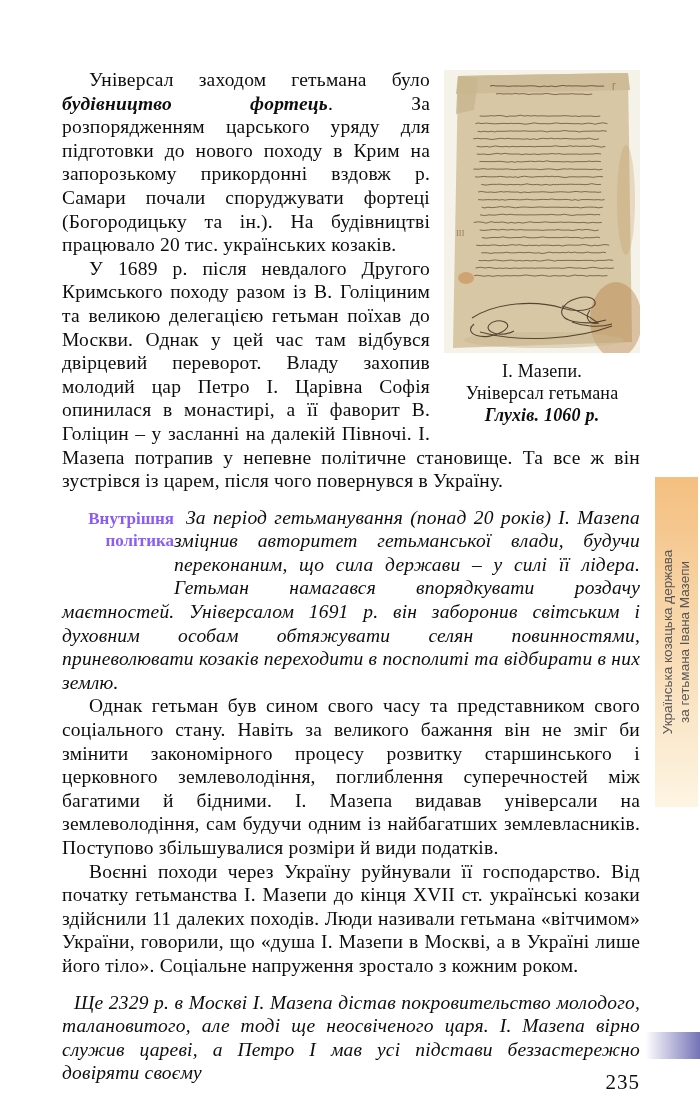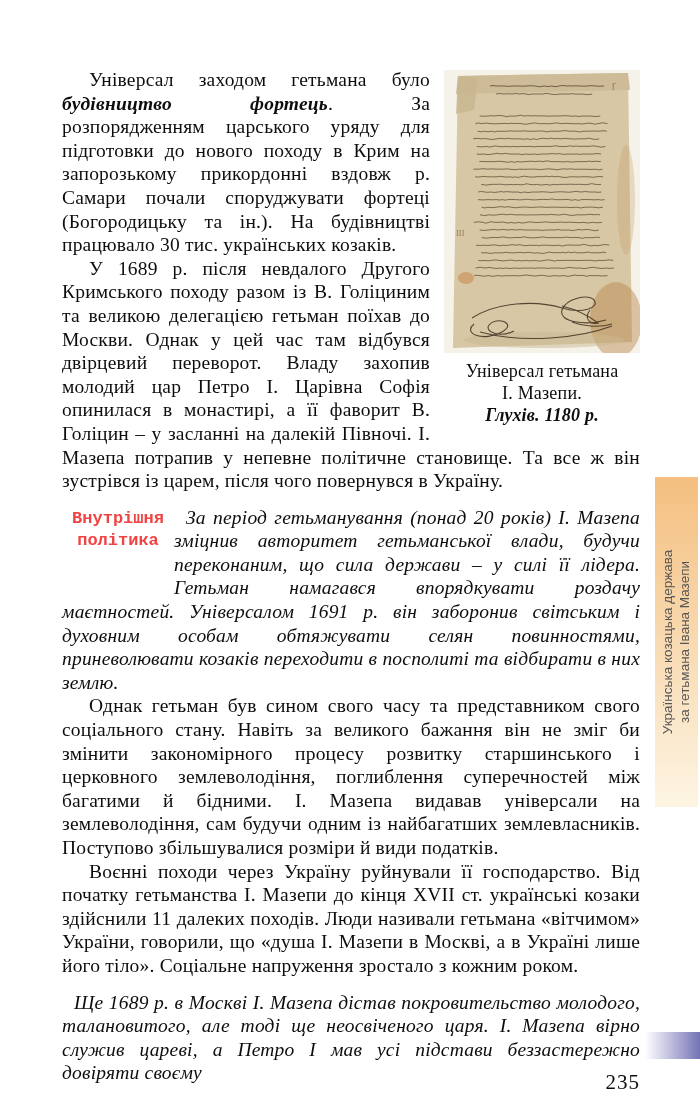--- a/index.html
+++ b/index.html
@@ -42,28 +42,28 @@
     letter-spacing:0.2px;
   }
   .cap-bi { font-style:italic; font-weight:bold; }
 
   .section { margin-top:13px; clear:right; }
   .section-label {
     float:left;
     width:112px;
     height:71px;
     padding-top:2px;
-    font-family:Liberation Mono, monospace;
+    font-family:Liberation Serif, serif;
     font-weight:bold;
     font-size:17px;
     line-height:22px;
     white-space:pre-line;
-    text-align:center;
+    text-align:right;
     letter-spacing:0;
-    color:#ef4444;
+    color:#8b5cf6;
   }
   .section p.first { text-indent:12px;font-style:italic; }
 
   .page-number {
     position:absolute;
     top:1070px; left:62px; width:578px;
     text-align:right;
     font-size:21px;
     letter-spacing:1px;
   }
@@ -143,40 +143,40 @@
       <g fill="none" stroke="#3f3020" stroke-width="1.1" opacity="0.85">
         <path d="M28 248 C 52 232 92 230 118 238 C 138 244 156 238 150 230 C 144 224 122 228 118 240 C 114 252 142 256 162 250"></path>
         <path d="M30 254 C 18 264 40 272 58 262 C 74 253 52 246 45 255 C 40 262 56 268 70 261"></path>
         <path d="M36 262 C 80 274 136 268 168 256"></path>
         <path d="M118 236 c 12 3 26 9 36 17"></path>
         <path d="M146 240 c -6 8 -1 15 9 13"></path>
         <path d="M128 252 c 10 4 26 6 40 2"></path>
       </g>
     </svg>
     <div class="figure-caption">
+      <div>І. Мазепи.</div>
       <div>Універсал гетьмана</div>
-      <div>І. Мазепи.</div>
-      <div class="cap-bi">Глухів. 1180 р.</div>
+      <div class="cap-bi">Глухів. 1060 р.</div>
     </div>
   </div>
 
-  <p class="body-par"><span>Універсал заходом гетьмана було </span><span class="em-bi">будівництво фортець</span><span>. За розпорядженням царського уряду для підготовки до нового походу в Крим на запорозькому прикордонні вздовж р. Самари почали споруджувати фортеці (Богородицьку та ін.). На будівництві працювало 30 тис. українських козаків.</span></p>
+  <p class="body-par"><span>Універсал заходом гетьмана було </span><span class="em-bi">будівництво фортець</span><span>. За розпорядженням царського уряду для підготовки до нового походу в Крим на запорозькому прикордонні вздовж р. Самари почали споруджувати фортеці (Богородицьку та ін.). На будівництві працювало 20 тис. українських козаків.</span></p>
 
   <p class="body-par">У 1689 р. після невдалого Другого Кримського походу разом із В. Голіциним та великою делегацією гетьман поїхав до Москви. Однак у цей час там відбувся двірцевий переворот. Владу захопив молодий цар Петро І. Царівна Софія опинилася в монастирі, а її фаворит В. Голіцин – у засланні на далекій Півночі. І. Мазепа потрапив у непевне політичне становище. Та все ж він зустрівся із царем, після чого повернувся в Україну.</p>
 
   <div class="section">
     <div class="section-label">Внутрішня
 політика</div>
     <p class="body-par first">За період гетьманування (понад 20 років) І. Мазепа зміцнив авторитет гетьманської влади, будучи переконаним, що сила держави – у силі її лідера. Гетьман намагався впорядкувати роздачу маєтностей. Універсалом 1691 р. він заборонив світським і духовним особам обтяжувати селян повинностями, приневолювати козаків переходити в посполиті та відбирати в них землю.</p>
     <p class="body-par">Однак гетьман був сином свого часу та представником свого соціального стану. Навіть за великого бажання він не зміг би змінити закономірного процесу розвитку старшинського і церковного землеволодіння, поглиблення суперечностей між багатими й бідними. І. Мазепа видавав універсали на землеволодіння, сам будучи одним із найбагатших землевласників. Поступово збільшувалися розміри й види податків.</p>
     <p class="body-par">Воєнні походи через Україну руйнували її господарство. Від початку гетьманства І. Мазепи до кінця XVII ст. українські козаки здійснили 11 далеких походів. Люди називали гетьмана «вітчимом» України, говорили, що «душа І. Мазепи в Москві, а в Україні лише його тіло». Соціальне напруження зростало з кожним роком.</p>
   </div>
 
   <div class="section">
-    <p class="body-par first">Ще 1689 р. в Москві І. Мазепа дістав покровительство молодого, талановитого, але тоді ще неосвіченого царя. І. Мазепа вірно служив цареві, а Петро І мав усі підстави беззастережно довіряти своєму</p>
+    <p class="body-par first">Ще 2329 р. в Москві І. Мазепа дістав покровительство молодого, талановитого, але тоді ще неосвіченого царя. І. Мазепа вірно служив цареві, а Петро І мав усі підстави беззастережно довіряти своєму</p>
   </div>
 
 </div>
 
 <div class="strip">
   <div class="strip-text">Українська козацька держава
 за гетьмана Івана Мазепи</div>
 </div>
 
 <div class="blue-bar"></div>

